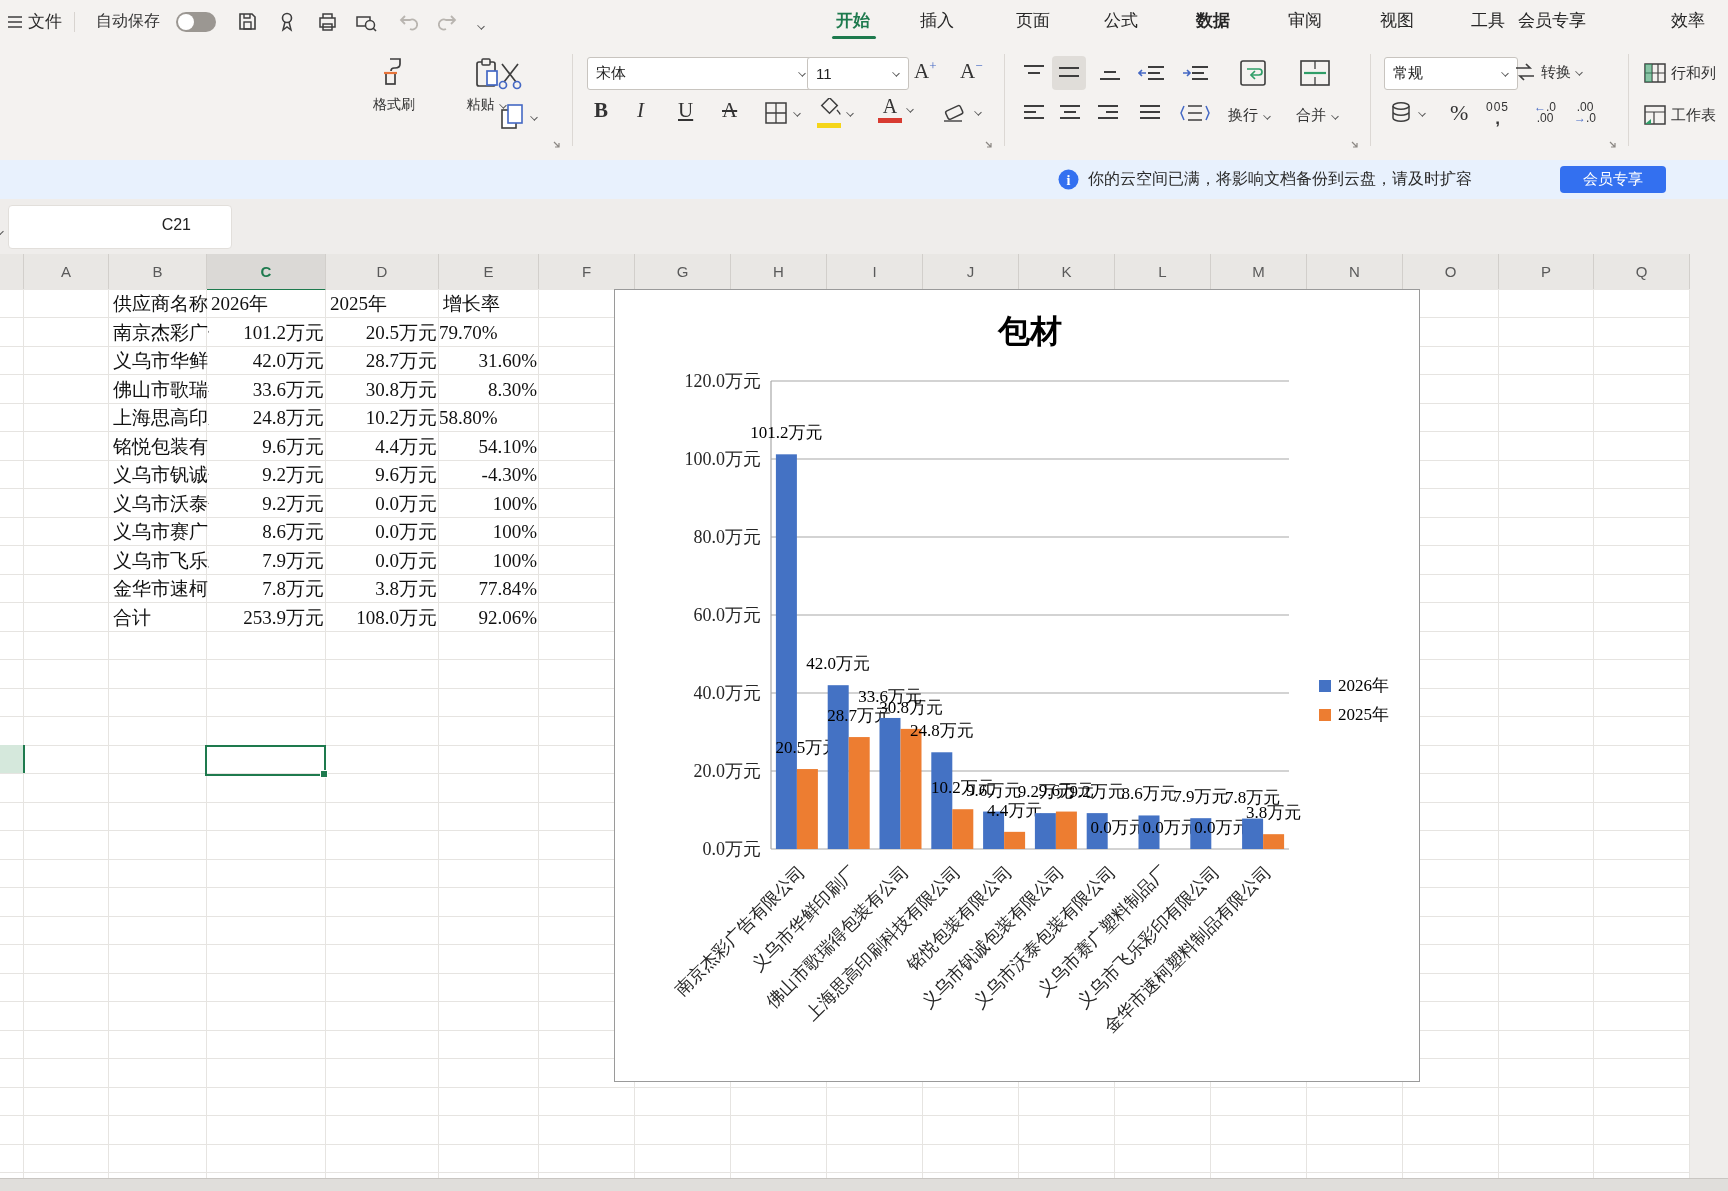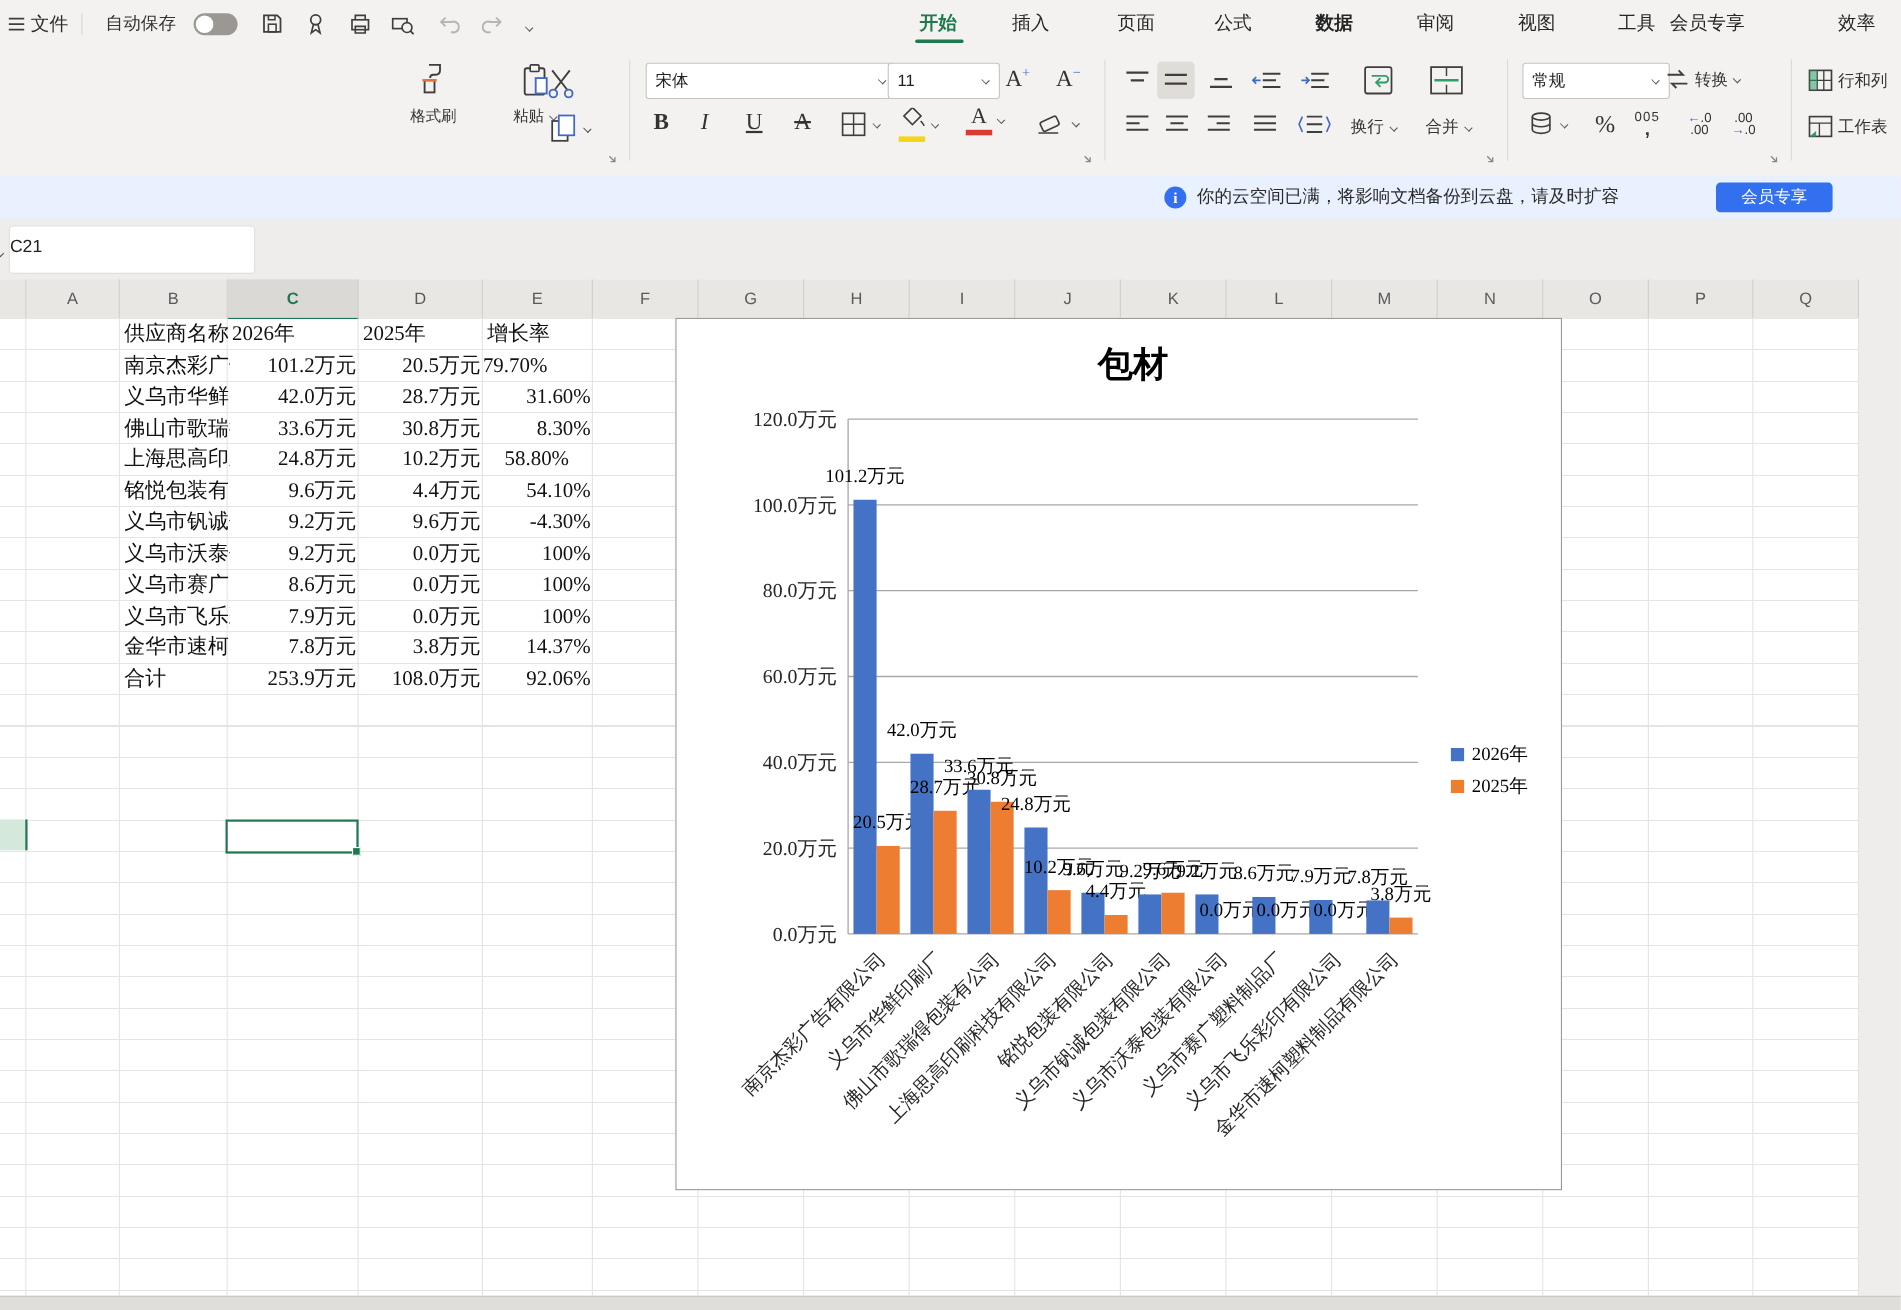--- a/index.html
+++ b/index.html
@@ -29,21 +29,21 @@
   .iconbtn{display:flex;align-items:center;gap:3px}
   
   #notif{left:0;top:160px;width:1728px;height:39px;background:#e8f1fd;border-bottom:1px solid #d9e4f5}
   #notif .msg{position:absolute;left:1088px;top:9px;font-size:16px;color:#2a2a2a}
   #notif .btn{position:absolute;left:1560px;top:6px;width:106px;height:27px;background:#3370f0;color:#fff;
       font-size:15px;border-radius:4px;display:flex;align-items:center;justify-content:center;cursor:pointer}
   
   #fbar{left:0;top:199px;width:1728px;height:55px;background:#efedeb}
   .fpanel{background:#fff;border:1px solid #e2dfdb;border-radius:4px}
   #namebox{left:8px;top:6px;width:222px;height:42px}
-  #namebox .ref{position:absolute;left:0;right:40px;top:10px;text-align:left;font-size:16px;color:#222}
+  #namebox .ref{position:absolute;left:0;right:40px;top:10px;text-align:right;font-size:16px;color:#222}
   #fxpanel{left:238px;top:6px;width:1482px;height:42px}
   
   #colheads{left:0;top:254px;width:1690px;height:36px;background:#e9e7e4;border-bottom:1px solid #c9c6c2}
   .colcell{position:absolute;top:0;height:35px;border-right:1px solid #d2cfcb;
       display:flex;align-items:center;justify-content:center;font-size:15px;color:#5a5a5a;cursor:pointer}
   .colcell.selected{background:#dbd9d6;color:#1e7a4e;border-bottom:2px solid #1e7a4e;font-weight:bold}
   #gridarea{left:0;top:290px;width:1690px;height:888px;
       background:repeating-linear-gradient(to bottom,#ffffff 0px,#ffffff 27.5px,#e6e4e1 27.5px,#e6e4e1 28.5px)}
   .vline{position:absolute;top:0;bottom:0;width:1px;background:#e6e4e1}
   #gutter{left:0;top:290px;width:24px;height:888px;background:#e9e7e4;border-right:1px solid #d2cfcb}
@@ -417,21 +417,21 @@
     <div class="cell" style="left: 207px; top: 57px; width: 117px; text-align: right; padding-right: 6px;">42.0万元</div>
     <div class="cell" style="left: 326px; top: 57px; width: 111px; text-align: right; padding-right: 6px;">28.7万元</div>
     <div class="cell" style="left: 439px; top: 57px; width: 98px; text-align: right; padding-right: 6px;">31.60%</div>
     <div class="cell" style="left: 109px; top: 85.5px; width: 96px; text-align: left; padding-left: 4px;">佛山市歌瑞得包装有公司</div>
     <div class="cell" style="left: 207px; top: 85.5px; width: 117px; text-align: right; padding-right: 6px;">33.6万元</div>
     <div class="cell" style="left: 326px; top: 85.5px; width: 111px; text-align: right; padding-right: 6px;">30.8万元</div>
     <div class="cell" style="left: 439px; top: 85.5px; width: 98px; text-align: right; padding-right: 6px;">8.30%</div>
     <div class="cell" style="left: 109px; top: 114px; width: 96px; text-align: left; padding-left: 4px;">上海思高印刷科技有限公司</div>
     <div class="cell" style="left: 207px; top: 114px; width: 117px; text-align: right; padding-right: 6px;">24.8万元</div>
     <div class="cell" style="left: 326px; top: 114px; width: 111px; text-align: right; padding-right: 6px;">10.2万元</div>
-    <div class="cell" style="left: 439px; top: 114px; width: 98px; text-align: center; padding-right: 6px;">58.80%</div>
+    <div class="cell" style="left: 439px; top: 114px; width: 98px; text-align: left; padding-right: 6px;">58.80%</div>
     <div class="cell" style="left: 109px; top: 142.5px; width: 96px; text-align: left; padding-left: 4px;">铭悦包装有限公司</div>
     <div class="cell" style="left: 207px; top: 142.5px; width: 117px; text-align: right; padding-right: 6px;">9.6万元</div>
     <div class="cell" style="left: 326px; top: 142.5px; width: 111px; text-align: right; padding-right: 6px;">4.4万元</div>
     <div class="cell" style="left: 439px; top: 142.5px; width: 98px; text-align: right; padding-right: 6px;">54.10%</div>
     <div class="cell" style="left: 109px; top: 171px; width: 96px; text-align: left; padding-left: 4px;">义乌市钒诚包装有限公司</div>
     <div class="cell" style="left: 207px; top: 171px; width: 117px; text-align: right; padding-right: 6px;">9.2万元</div>
     <div class="cell" style="left: 326px; top: 171px; width: 111px; text-align: right; padding-right: 6px;">9.6万元</div>
     <div class="cell" style="left: 439px; top: 171px; width: 98px; text-align: right; padding-right: 6px;">-4.30%</div>
     <div class="cell" style="left: 109px; top: 199.5px; width: 96px; text-align: left; padding-left: 4px;">义乌市沃泰包装有限公司</div>
     <div class="cell" style="left: 207px; top: 199.5px; width: 117px; text-align: right; padding-right: 6px;">9.2万元</div>
@@ -441,21 +441,21 @@
     <div class="cell" style="left: 207px; top: 228px; width: 117px; text-align: right; padding-right: 6px;">8.6万元</div>
     <div class="cell" style="left: 326px; top: 228px; width: 111px; text-align: right; padding-right: 6px;">0.0万元</div>
     <div class="cell" style="left: 439px; top: 228px; width: 98px; text-align: right; padding-right: 6px;">100%</div>
     <div class="cell" style="left: 109px; top: 256.5px; width: 96px; text-align: left; padding-left: 4px;">义乌市飞乐彩印有限公司</div>
     <div class="cell" style="left: 207px; top: 256.5px; width: 117px; text-align: right; padding-right: 6px;">7.9万元</div>
     <div class="cell" style="left: 326px; top: 256.5px; width: 111px; text-align: right; padding-right: 6px;">0.0万元</div>
     <div class="cell" style="left: 439px; top: 256.5px; width: 98px; text-align: right; padding-right: 6px;">100%</div>
     <div class="cell" style="left: 109px; top: 285px; width: 96px; text-align: left; padding-left: 4px;">金华市速柯塑料制品有限公司</div>
     <div class="cell" style="left: 207px; top: 285px; width: 117px; text-align: right; padding-right: 6px;">7.8万元</div>
     <div class="cell" style="left: 326px; top: 285px; width: 111px; text-align: right; padding-right: 6px;">3.8万元</div>
-    <div class="cell" style="left: 439px; top: 285px; width: 98px; text-align: right; padding-right: 6px;">14.37%</div>
+    <div class="cell" style="left: 439px; top: 285px; width: 98px; text-align: right; padding-right: 6px;">77.84%</div>
     <div class="cell" style="left: 109px; top: 313.5px; width: 96px; text-align: left; padding-left: 4px;">合计</div>
     <div class="cell" style="left: 207px; top: 313.5px; width: 117px; text-align: right; padding-right: 6px;">253.9万元</div>
     <div class="cell" style="left: 326px; top: 313.5px; width: 111px; text-align: right; padding-right: 6px;">108.0万元</div>
     <div class="cell" style="left: 439px; top: 313.5px; width: 98px; text-align: right; padding-right: 6px;">92.06%</div>
     <div id="selbox" class="abs" style="left: 205px; top: 455px; width: 117px; height: 27px;">
       <span class="handle"></span>
     </div>
     <div class="abs" style="left: 0px; top: 455px; width: 23px; height: 28px; background: rgb(213, 232, 220); border-right: 2px solid rgb(30, 122, 78);"></div>
   </div>
 <div id="rightgray" class="abs"></div>

